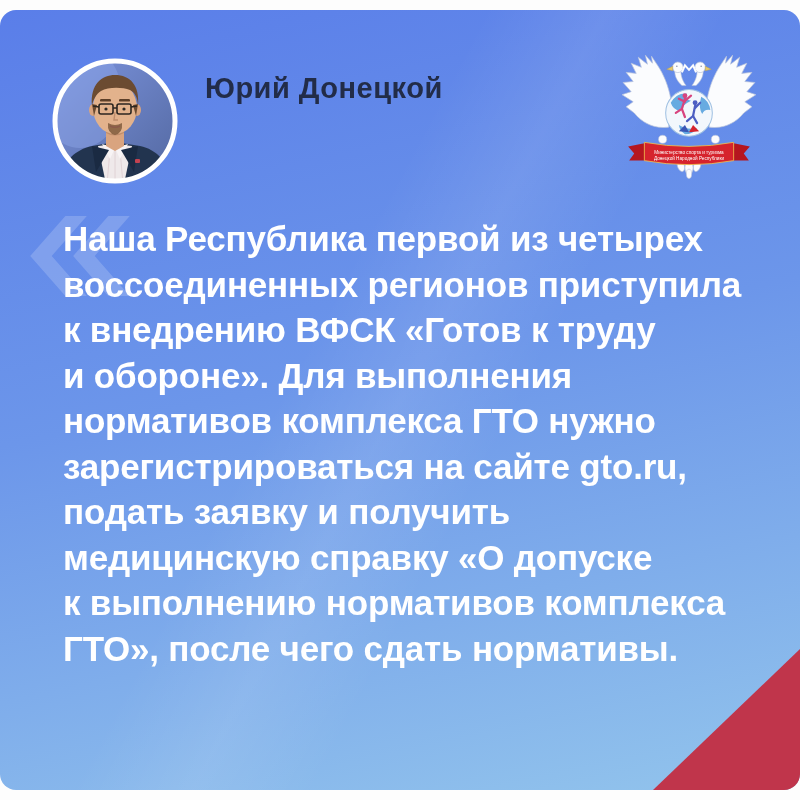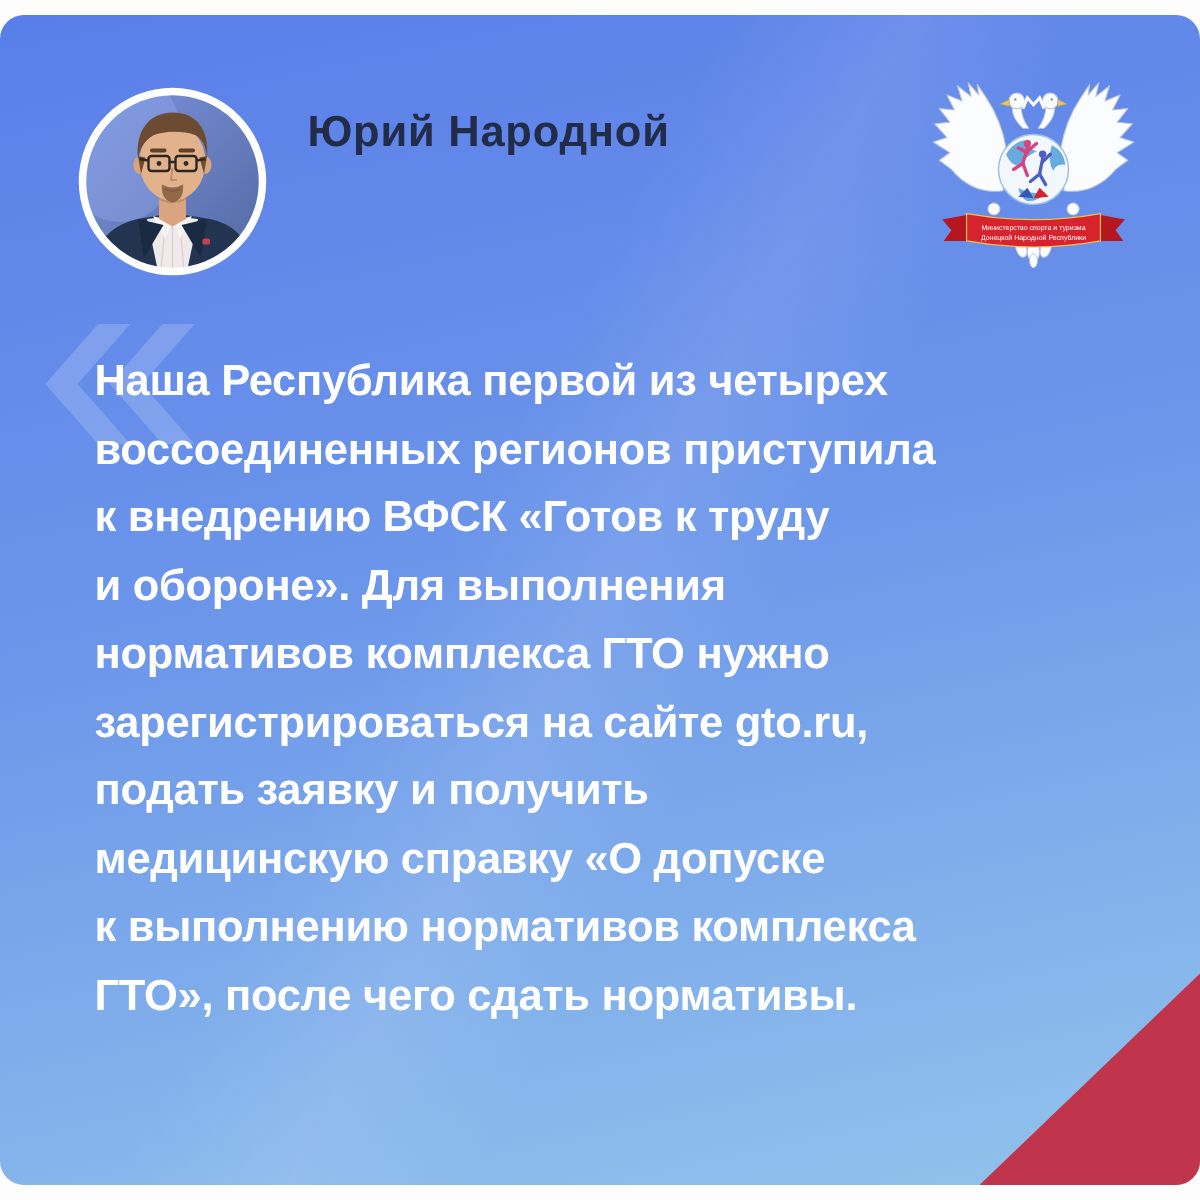--- a/index.html
+++ b/index.html
@@ -37,22 +37,22 @@
     color:var(--text-white,#ffffff);
     white-space:pre;
   }
   .emblem{
     position:absolute;right:40px;top:44px;width:142px;height:126px;
   }
   .qmark{
     position:absolute;left:30px;top:206px;width:100px;height:80px;
   }
   .quote-text{
-    position:absolute;left:63px;top:222px;
-    font-size:29px;line-height:45.5px;font-weight:700;
+    position:absolute;left:63px;top:206px;
+    font-size:35px;line-height:45.5px;font-weight:700;
     letter-spacing:-0.2px;
     color:var(--text-white,#ffffff);
     white-space:pre;
   }
   .triangle{
     position:absolute;right:0;bottom:0;width:147px;height:141px;
     background:var(--corner-red,#c0354b);
     clip-path:polygon(100% 0, 100% 100%, 0 100%);
   }
 </style>
@@ -104,21 +104,21 @@
         <circle cx="54" cy="51" r="1.6" fill="#2e2a26"></circle>
         <circle cx="72" cy="51" r="1.6" fill="#2e2a26"></circle>
         <path d="M63,54 L62,62 L66,62" stroke="#c08e6c" stroke-width="1.4" fill="none"></path>
         <path d="M56,65 Q63,69 70,65 Q71,75 63,77 Q55,75 56,65 Z" fill="#7a5638" opacity="0.8"></path>
         <path d="M58,68 Q63,70.5 68,68" stroke="#8a5a4a" stroke-width="1.4" fill="none"></path>
       </g>
       <circle cx="63" cy="63" r="60" fill="none" stroke="#ffffff" stroke-width="5"></circle>
     </svg>
   </div>
 
-  <div class="author-name">Юрий Народной</div>
+  <div class="author-name">Юрий Донецкой</div>
 
   <svg class="emblem" viewBox="0 0 140 124">
     <defs>
       <path id="wing" d="M50,72 C36,74 24,68 16,58 L8,52 L15,47 L4,40 L13,37 L5,28 L15,27 L8,18 L18,19 L13,9 L23,13 L20,3 L29,10 L27,1 L34,9 L33,2 L39,11 C45,20 50,32 52,44 Z" fill="#fbfcfe" stroke="#b9c4da" stroke-width="0.7" stroke-linejoin="round"></path>
       <g id="head">
         <path d="M56,17 C56,24 60,28 63,31 L67,31 C62,24 62,19 62,16 Z" fill="#fbfcfe" stroke="#b9c4da" stroke-width="0.6"></path>
         <circle cx="59" cy="13" r="5.2" fill="#fbfcfe" stroke="#b9c4da" stroke-width="0.7"></circle>
         <polygon points="54,12 48,15 54,16.5" fill="#e5c76a" stroke="#b9a04a" stroke-width="0.4"></polygon>
         <circle cx="58" cy="12" r="0.8" fill="#8a93a8"></circle>
       </g>

